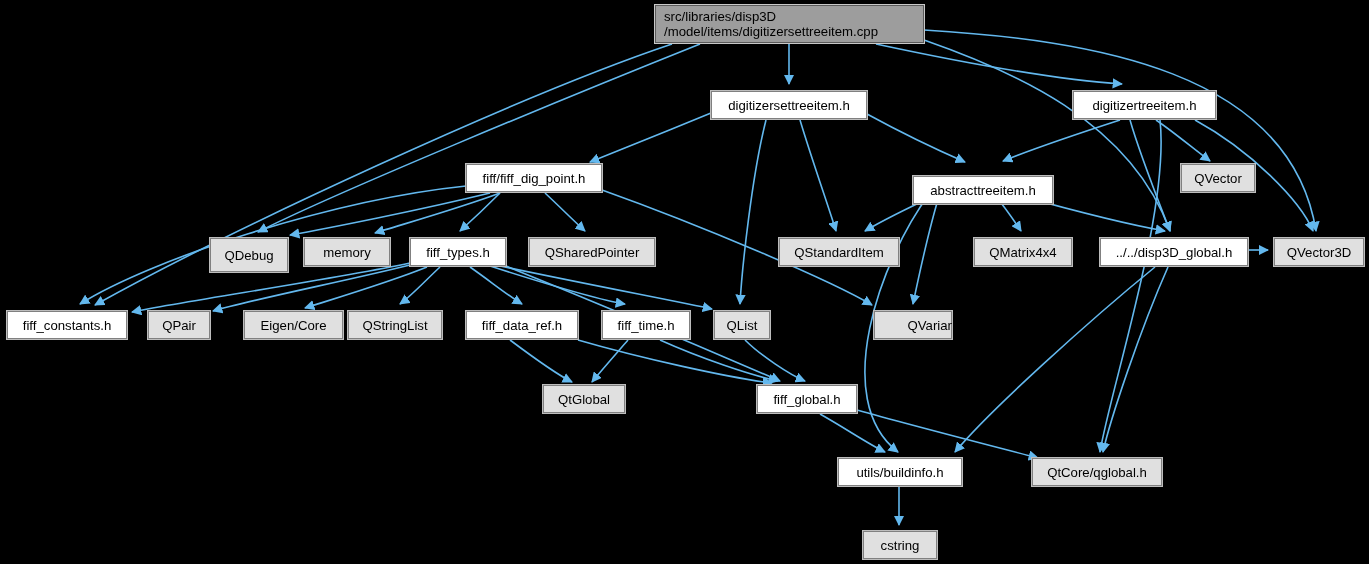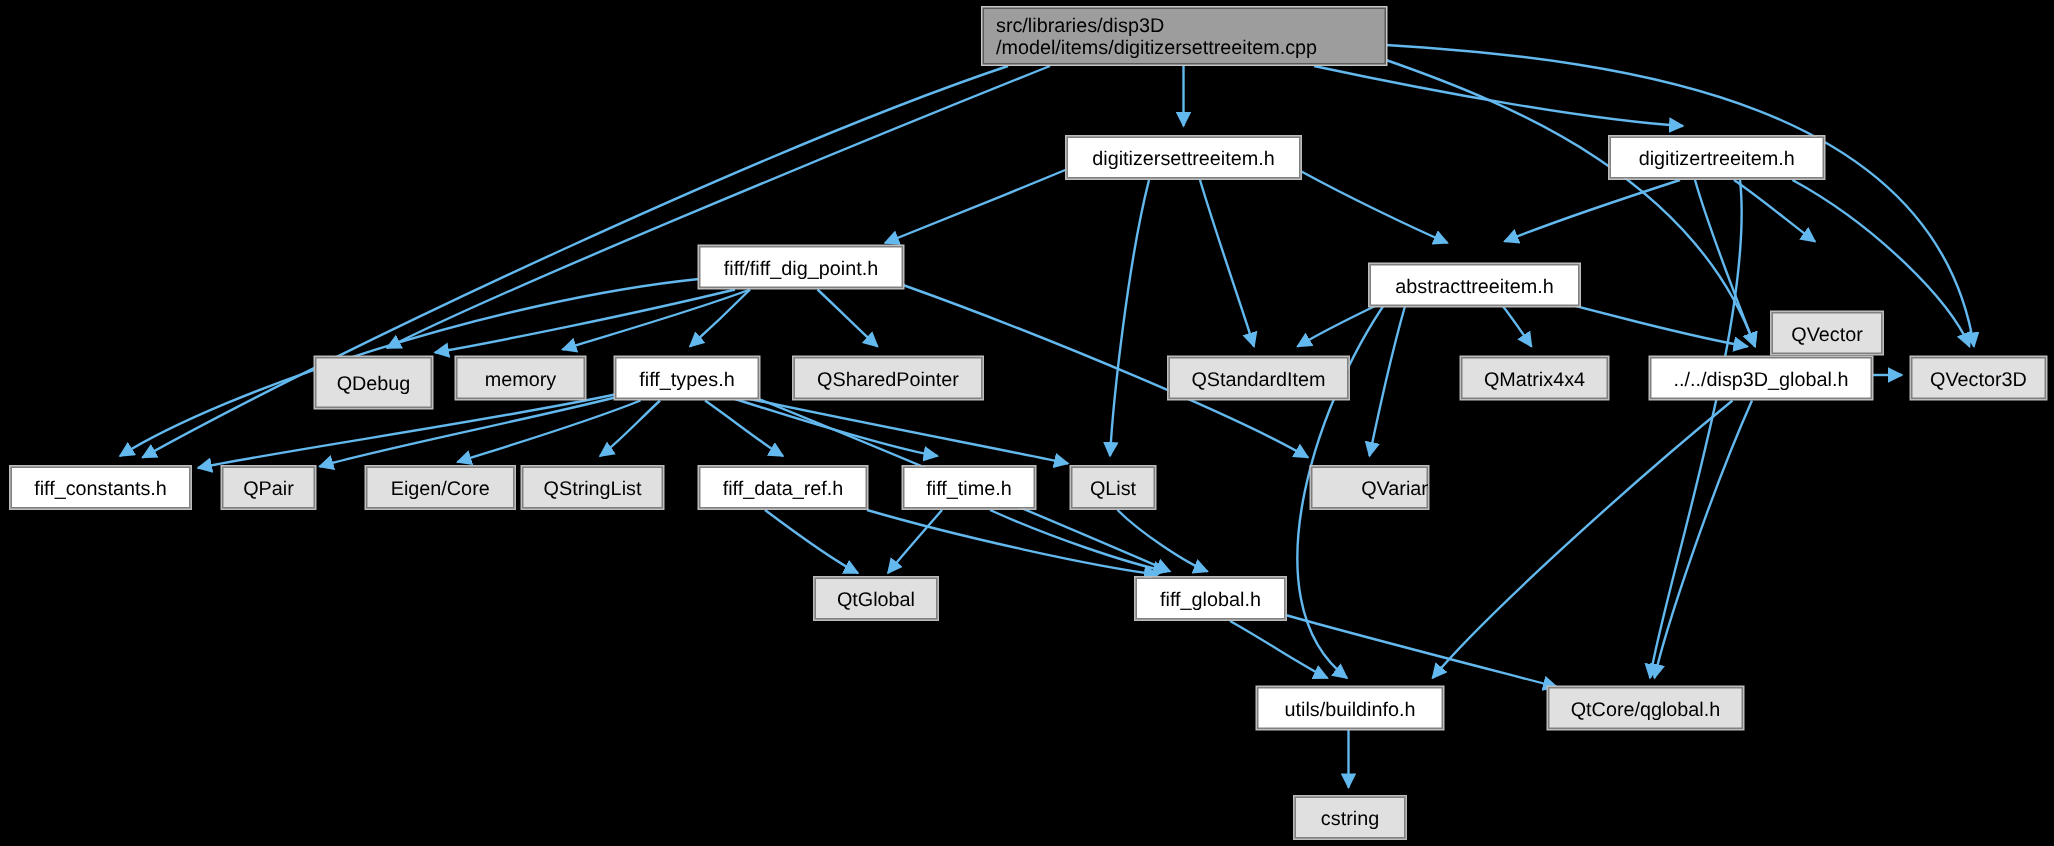--- a/index.html
+++ b/index.html
@@ -88,21 +88,21 @@
         <path d="M 899,486 L 899,525" marker-end="url(#arrow)" stroke="#63b8ee"></path>
       </g>
   </svg>
   <div id="node-layer">
       <div class="node root" style="left: 655px; top: 5px; width: 269px; height: 38px; justify-content: flex-start; padding: 0px 8px; text-align: left;">src/libraries/disp3D
 /model/items/digitizersettreeitem.cpp</div>
       <div class="node hdr" style="left: 711px; top: 91px; width: 156px; height: 28px;">digitizersettreeitem.h</div>
       <div class="node hdr" style="left: 1073px; top: 91px; width: 143px; height: 28px;">digitizertreeitem.h</div>
       <div class="node hdr" style="left: 466px; top: 164px; width: 136px; height: 28px;">fiff/fiff_dig_point.h</div>
       <div class="node hdr" style="left: 913px; top: 164px; width: 140px; height: 28px; margin-top: 12px;">abstracttreeitem.h</div>
-      <div class="node ext" style="left: 1181px; top: 164px; width: 74px; height: 28px; margin-top: 44px;">QVector</div>
+      <div class="node ext" style="left: 1181px; top: 164px; width: 74px; height: 28px;">QVector</div>
       <div class="node ext" style="left: 210px; top: 238px; width: 78px; height: 34px;">QDebug</div>
       <div class="node ext" style="left: 304px; top: 238px; width: 86px; height: 28px;">memory</div>
       <div class="node hdr" style="left: 410px; top: 238px; width: 96px; height: 28px;">fiff_types.h</div>
       <div class="node ext" style="left: 529px; top: 238px; width: 126px; height: 28px;">QSharedPointer</div>
       <div class="node ext" style="left: 779px; top: 238px; width: 120px; height: 28px;">QStandardItem</div>
       <div class="node ext" style="left: 974px; top: 238px; width: 98px; height: 28px;">QMatrix4x4</div>
       <div class="node hdr" style="left: 1100px; top: 238px; width: 148px; height: 28px;">../../disp3D_global.h</div>
       <div class="node ext" style="left: 1274px; top: 238px; width: 90px; height: 28px;">QVector3D</div>
       <div class="node hdr" style="left: 7px; top: 311px; width: 120px; height: 28px;">fiff_constants.h</div>
       <div class="node ext" style="left: 148px; top: 311px; width: 62px; height: 28px;">QPair</div>

